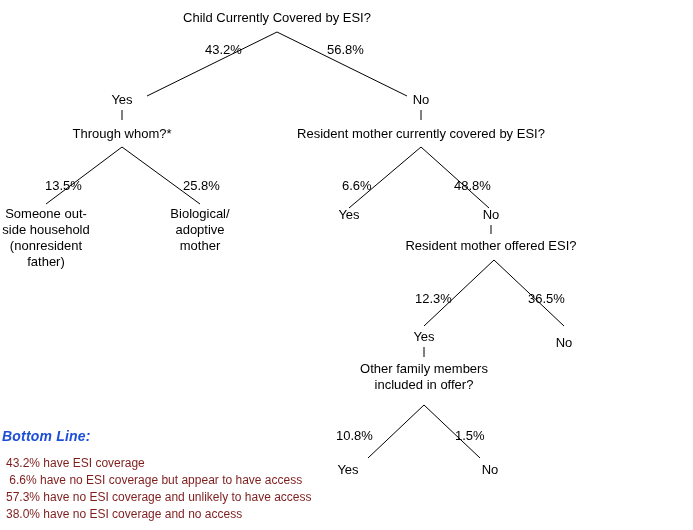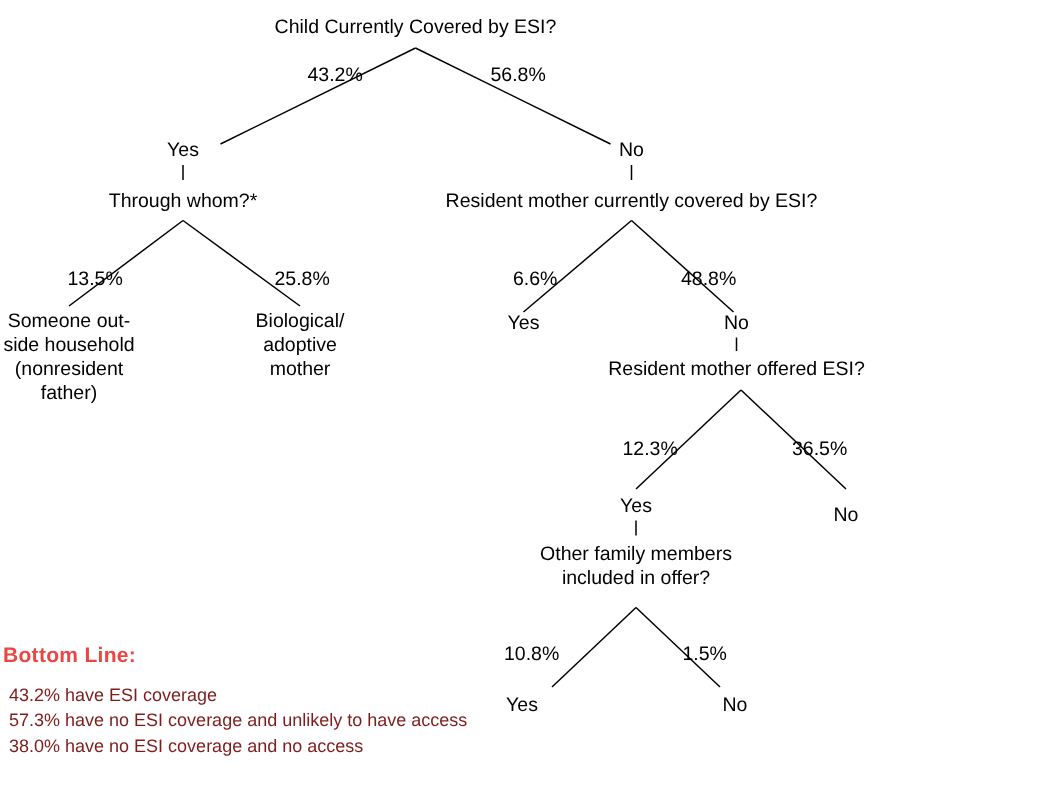--- a/index.html
+++ b/index.html
@@ -46,23 +46,24 @@
   .legend {
     position: absolute;
     left: 2px;
     top: 428px;
     width: 420px;
   }
   .legend-title {
     font-family: "Liberation Sans", sans-serif;
     font-size: 14px;
     font-weight: bold;
-    color: #ef4444;
+    color: #1d4ed8;
     margin: 0 0 12px 0;
     letter-spacing: 0.2px;
+    font-style: italic;
   }
   .legend-line {
     font-family: "Liberation Sans", sans-serif;
     font-size: 12px;
     color: #7f1d1d;
     margin: 0 0 3px 0;
     padding-left: 4px;
     white-space: pre;
   }
 </style>
@@ -134,15 +135,16 @@
   <text class="pct-text" x="455" y="440" text-anchor="start">1.5%</text>
 
   <text class="node-text" x="348" y="474" text-anchor="middle">Yes</text>
   <text class="node-text" x="490" y="474" text-anchor="middle">No</text>
 
 </svg>
 
 <div class="legend">
   <div class="legend-title">Bottom Line:</div>
   <div class="legend-line">43.2% have ESI coverage</div>
+  <div class="legend-line"> 6.6% have no ESI coverage but appear to have access</div>
   <div class="legend-line">57.3% have no ESI coverage and unlikely to have access</div>
   <div class="legend-line">38.0% have no ESI coverage and no access</div>
 </div>
 
 </body></html>

